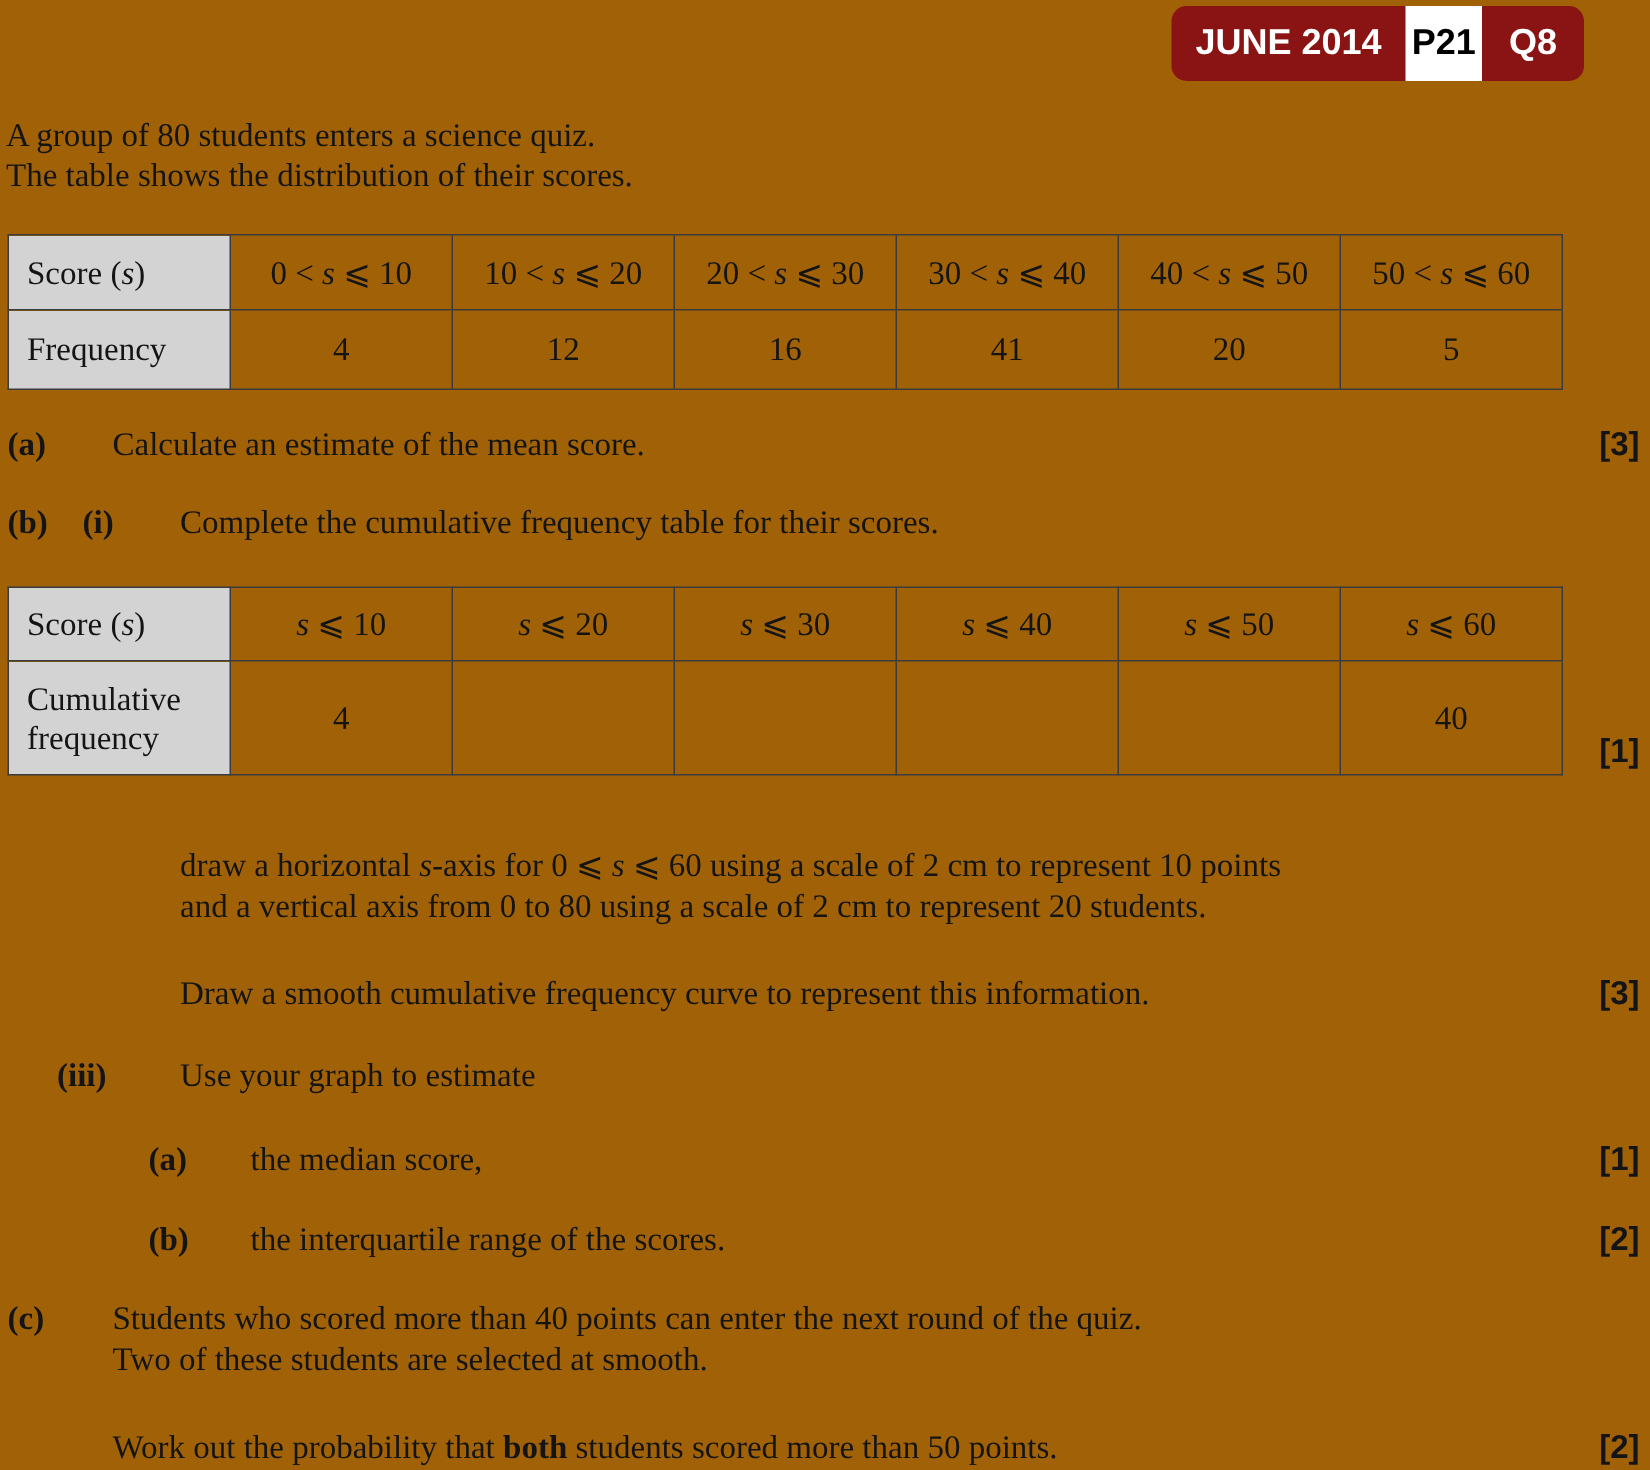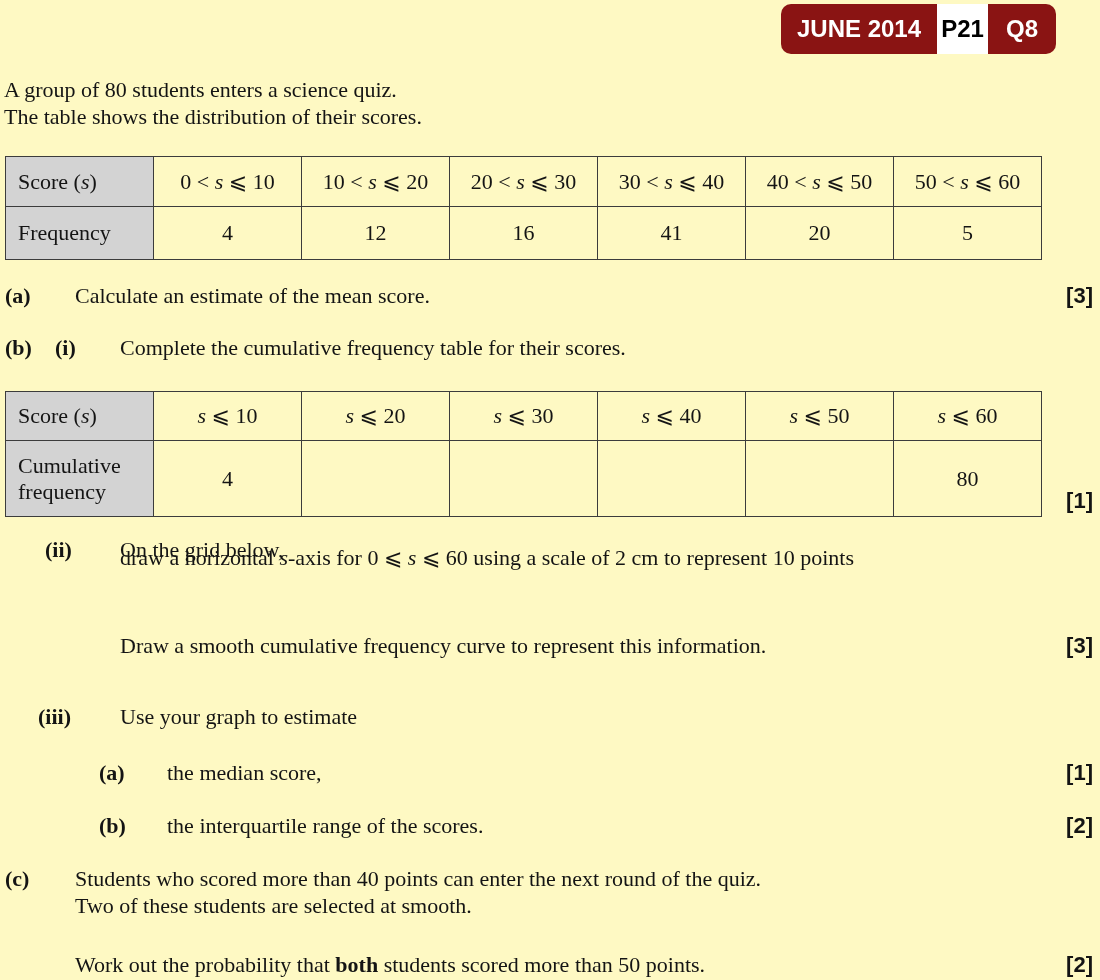--- a/index.html
+++ b/index.html
@@ -1,21 +1,21 @@
 <!DOCTYPE html>
 <html style="--badge-bg: #8a1413; --badge-text: #ffffff; --paper-box-bg: #ffffff; --paper-box-text: #000000; --table-header-bg: #d3d3d3; --table-border: #3c3c3c; --text: #141414;"><head>
 <meta charset="utf-8">
 <style>
   :root{
     --badge-bg:#8a1413; --badge-text:#ffffff; --paper-box-bg:#ffffff; --paper-box-text:#000000;
     --table-header-bg:#d3d3d3; --table-border:#3c3c3c; --text:#141414;
   }
   html,body{margin:0;padding:0;}
   .page{
-    position:relative; width:1100px; height:980px; background:#fef9c3; overflow:hidden;
+    position:relative; width:1100px; height:980px; background:#a16207; overflow:hidden;
     font-family:"Liberation Serif","DejaVu Serif",serif; color:var(--text); font-size:22px;
   }
   
   .badge{
     position:absolute; top:4px; left:781px; height:50px; display:flex; align-items:stretch;
     background:var(--badge-bg); border-radius:10px; overflow:hidden;
     font-family:"Liberation Sans","DejaVu Sans",sans-serif; font-weight:bold; font-size:24px;
   }
   .badge .seg{display:flex; align-items:center; justify-content:center; white-space:nowrap;}
   .badge .seg.maroon{color:var(--badge-text);}
@@ -123,38 +123,37 @@
           <td><span></span><i>s</i><span> ⩽ 50</span></td>
           <td><span></span><i>s</i><span> ⩽ 60</span></td>
         </tr>
     <tr style="height:76px;">
       <td class="lab" style="white-space:normal;">Cumulative frequency</td>
     <td>4</td>
           <td></td>
           <td></td>
           <td></td>
           <td></td>
-          <td>80</td>
+          <td>40</td>
         </tr>
   </tbody>
     </table>
 
   <div class="trow" style="top:487px;">
     <span class="mark">[1]</span>
   </div>
 
-  <div class="trow" style="top:536px;">
-    <b class="ql" style="left:45px;">(ii)</b>
-    <span class="qt" style="left:100px;">On the grid below,</span>
-  </div>
-  <div class="trow" style="top:544px;text-decoration:underline;">
+  <div class="trow" style="top:563px;text-decoration:underline;">
     <span class="qt" style="left:100px;"><span>draw a horizontal </span><i>s</i><span>-axis for 0 ⩽ </span><i>s</i><span> ⩽ 60 using a scale of 2 cm to represent 10 points</span></span>
   </div>
+  <div class="trow" style="top:590px;">
+    <span class="qt" style="left:100px;">and a vertical axis from 0 to 80 using a scale of 2 cm to represent 20 students.</span>
+  </div>
 
-  <div class="trow" style="top:632px;">
+  <div class="trow" style="top:648px;">
     <span class="qt" style="left:100px;">Draw a smooth cumulative frequency curve to represent this information.</span>
     <span class="mark">[3]</span>
   </div>
 
   <div class="trow" style="top:703px;">
     <b class="ql" style="left:38px;">(iii)</b>
     <span class="qt" style="left:100px;">Use your graph to estimate</span>
   </div>
 
   <div class="trow" style="top:759px;">

